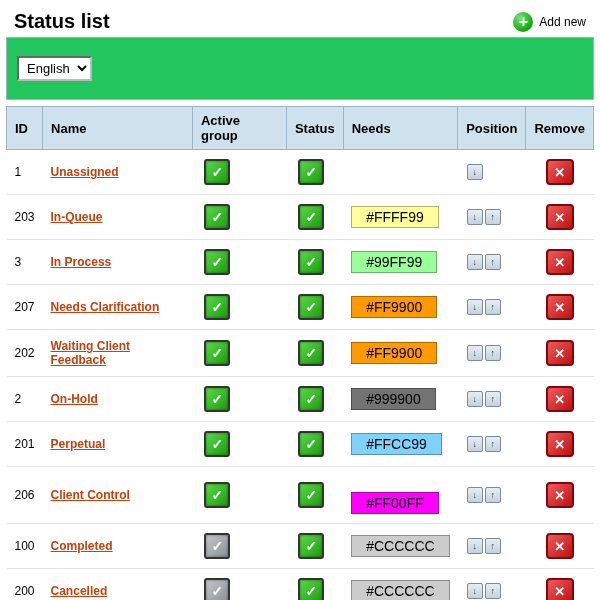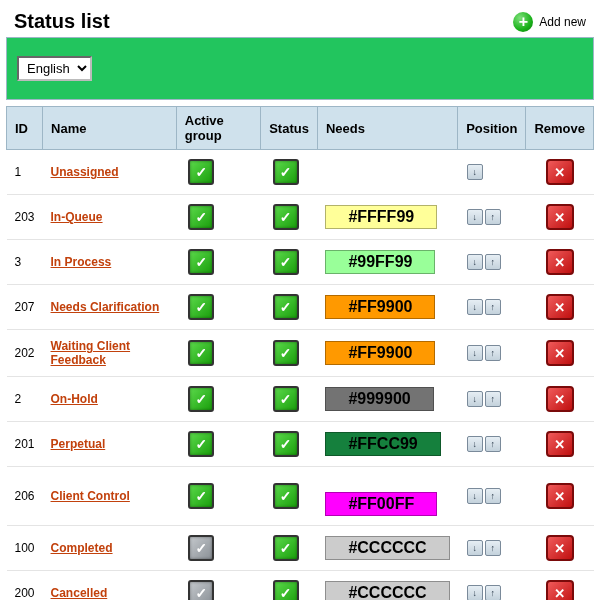--- a/index.html
+++ b/index.html
@@ -88,23 +88,23 @@
     .checkbox.gray {
       background: linear-gradient(135deg, #c4c8cc, #8a9096);
     }
     .checkmark {
       color: #fff;
       font-size: 14px;
       font-weight: bold;
     }
     .color-chip {
       display: inline-block;
-      padding: 2px 22px;
-      font-size: 16px;
-      font-weight: bold;
+      padding: 2px 14px;
+      font-size: 14px;
+      font-weight: normal;
       border: 1px solid rgba(0,0,0,0.3);
     }
     .pos-btn {
       width: 14px;
       height: 14px;
       border: 1px solid #7a8a9a;
       background: linear-gradient(#e6eef4, #c4d2dc);
       display: inline-flex;
       align-items: center;
       justify-content: center;
@@ -258,21 +258,21 @@
       </tr>
       <tr>
         <td>201</td>
         <td><span class="name-link">Perpetual</span></td>
         <td class="center"><span class="checkbox green">
             <span class="checkmark">✓</span>
           </span></td>
         <td class="center"><span class="checkbox green">
             <span class="checkmark">✓</span>
           </span></td>
-        <td><span class="color-chip" style="background: #15803d;">#FFCC99</span></td>
+        <td><span class="color-chip" style="background: #7dd3fc;">#FFCC99</span></td>
         <td><span class="pos-btn">↓</span><span class="pos-btn">↑</span></td>
         <td class="rm"><span class="remove-btn">
             <span>✕</span>
           </span></td>
       </tr>
       <tr>
         <td>206</td>
         <td><span class="name-link">Client Control</span></td>
         <td class="center"><span class="checkbox green">
             <span class="checkmark">✓</span>

